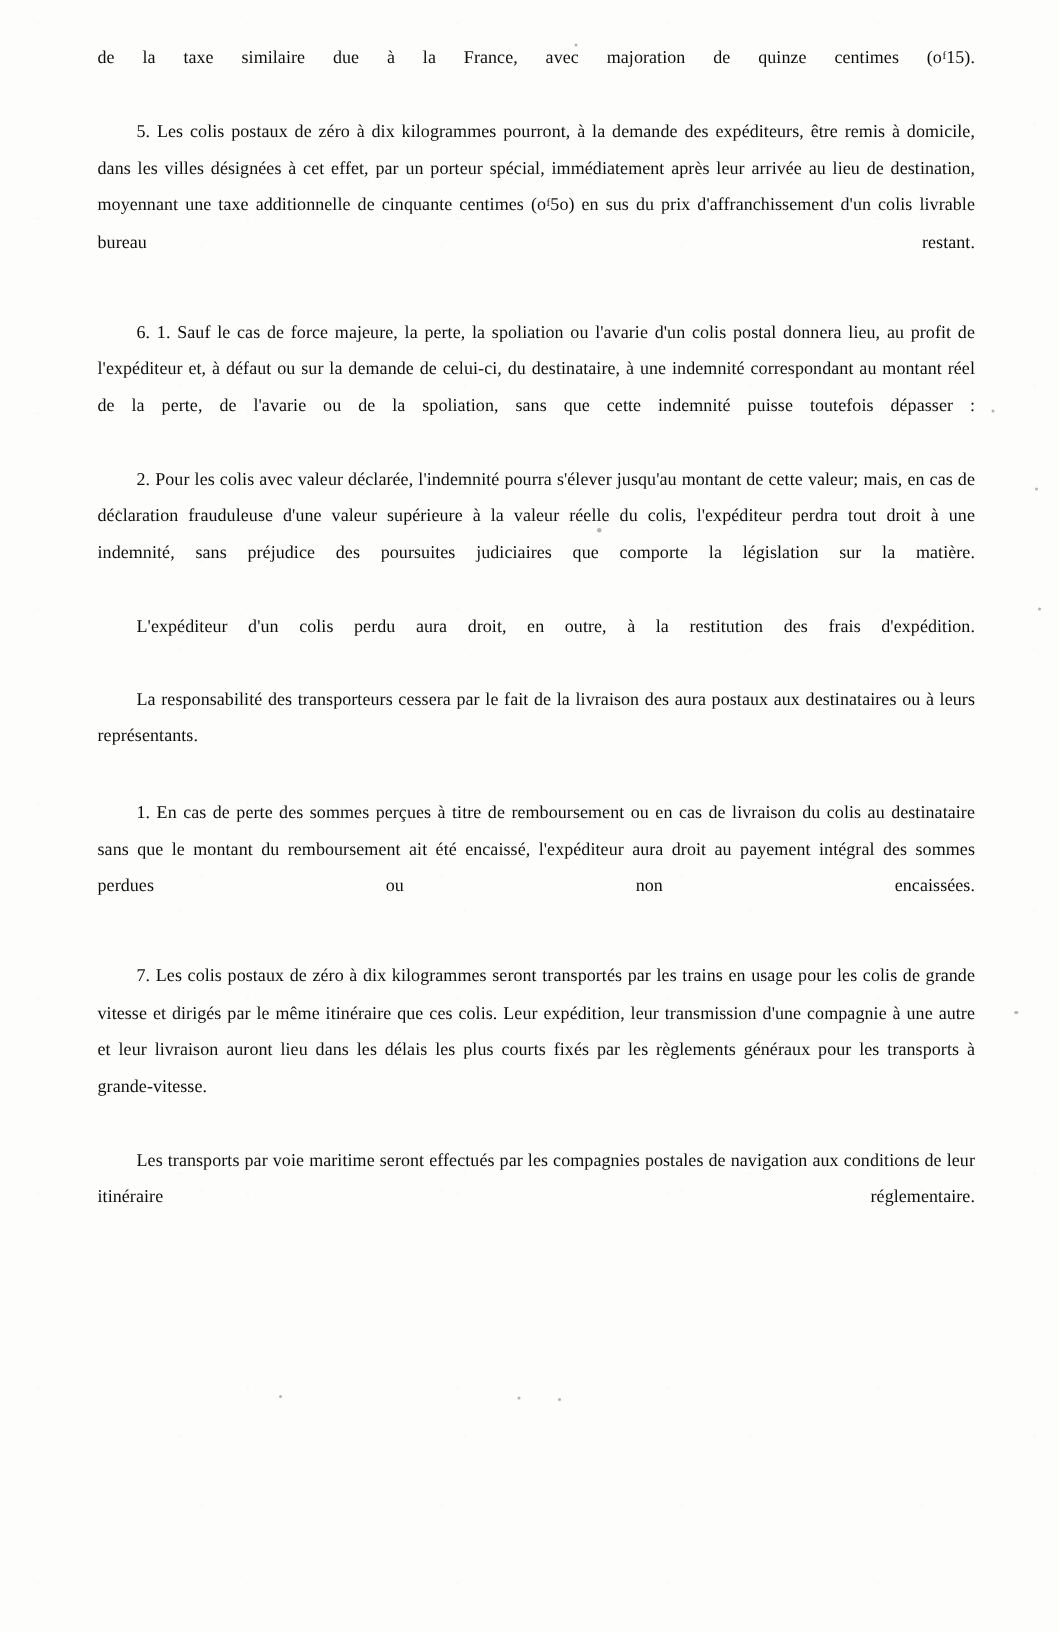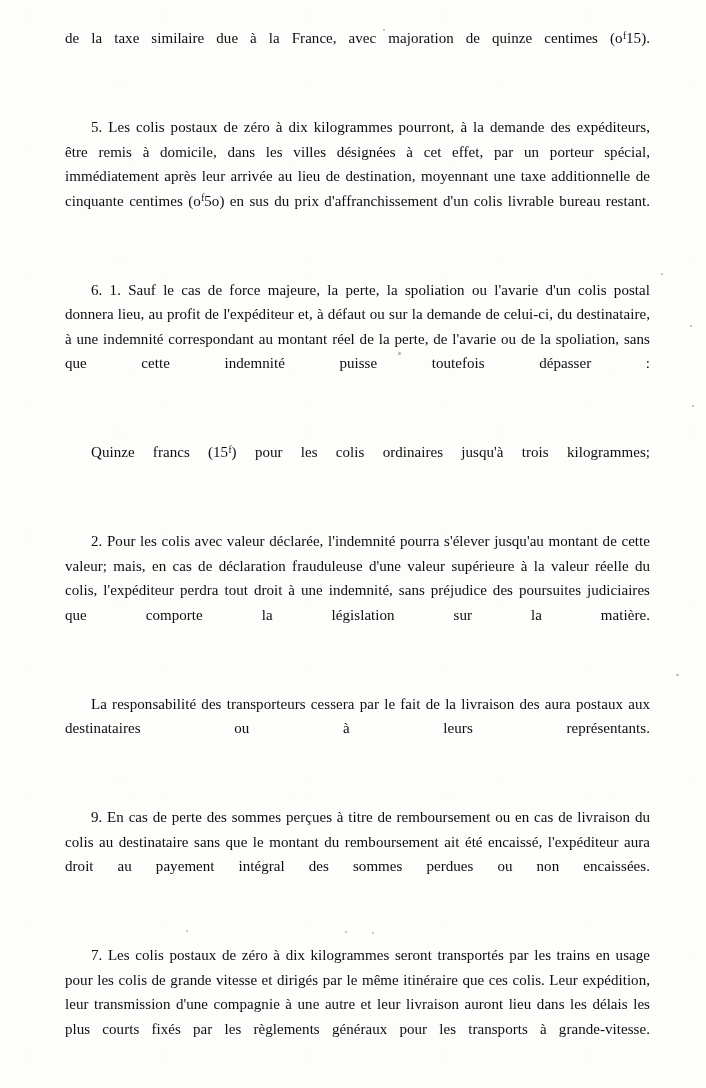--- a/index.html
+++ b/index.html
@@ -33,30 +33,29 @@
     position: absolute;
     left: 65px;
     top: 26px;
     width: 585px;
   }
 
   p {
     margin: 0;
     text-align: justify;
     text-justify: inter-word;
-    font-size: 15px;
+    font-size: 12px;
     line-height: 24.5px;
     letter-spacing: 0.05px;
     word-spacing: 0.3px;
     -webkit-font-smoothing: antialiased;
   }
 
   p.indent {
     text-indent: 26px;
-    margin-top: 40px;
   }
 
   p.flush {
     text-indent: 0;
   }
 
   
   p::after {
     content: "";
     display: inline-block;
@@ -105,29 +104,29 @@
   <span class="speck" style="left:372px; top:932px; width:2px; height:2px;"></span>
 
   <div class="textblock">
 
     <p class="flush">de la taxe similaire due à la France, avec majoration de quinze centimes (o<sup class="fr">f</sup>15).</p>
 
     <p class="indent">5. Les colis postaux de zéro à dix kilogrammes pourront, à la demande des expéditeurs, être remis à domicile, dans les villes désignées à cet effet, par un porteur spécial, immédiatement après leur arrivée au lieu de destination, moyennant une taxe additionnelle de cinquante centimes (o<sup class="fr">f</sup>5o) en sus du prix d'affranchissement d'un colis livrable bureau restant.</p>
 
     <p class="indent gap-before">6. 1. Sauf le cas de force majeure, la perte, la spoliation ou l'avarie d'un colis postal donnera lieu, au profit de l'expéditeur et, à défaut ou sur la demande de celui-ci, du destinataire, à une indemnité correspondant au montant réel de la perte, de l'avarie ou de la spoliation, sans que cette indemnité puisse toutefois dépasser :</p>
 
-    <p class="indent">Quinze francs (15<sup class="fr">f</sup>) pour les colis ordinaires jusqu'à trois kilogrammes;</p>
 
 
 
     <p class="indent">2. Pour les colis avec valeur déclarée, l'indemnité pourra s'élever jusqu'au montant de cette valeur; mais, en cas de déclaration frauduleuse d'une valeur supérieure à la valeur réelle du colis, l'expéditeur perdra tout droit à une indemnité, sans préjudice des poursuites judiciaires que comporte la législation sur la matière.</p>
 
+    <p class="indent">L'expéditeur d'un colis perdu aura droit, en outre, à la restitution des frais d'expédition.</p>
 
     <p class="indent">La responsabilité des transporteurs cessera par le fait de la livraison des aura postaux aux destinataires ou à leurs représentants.</p>
 
-    <p class="indent gap-small">9. En cas de perte des sommes perçues à titre de remboursement ou en cas de livraison du colis au destinataire sans que le montant du remboursement ait été encaissé, l'expéditeur aura droit au payement intégral des sommes perdues ou non encaissées.</p>
+    <p class="indent gap-small">1. En cas de perte des sommes perçues à titre de remboursement ou en cas de livraison du colis au destinataire sans que le montant du remboursement ait été encaissé, l'expéditeur aura droit au payement intégral des sommes perdues ou non encaissées.</p>
 
     <p class="indent gap-before">7. Les colis postaux de zéro à dix kilogrammes seront transportés par les trains en usage pour les colis de grande vitesse et dirigés par le même itinéraire que ces colis. Leur expédition, leur transmission d'une compagnie à une autre et leur livraison auront lieu dans les délais les plus courts fixés par les règlements généraux pour les transports à grande-vitesse.</p>
 
     <p class="indent">Les transports par voie maritime seront effectués par les compagnies postales de navigation aux conditions de leur itinéraire réglementaire.</p>
 
   </div>
 </div>
 
 </body></html>

